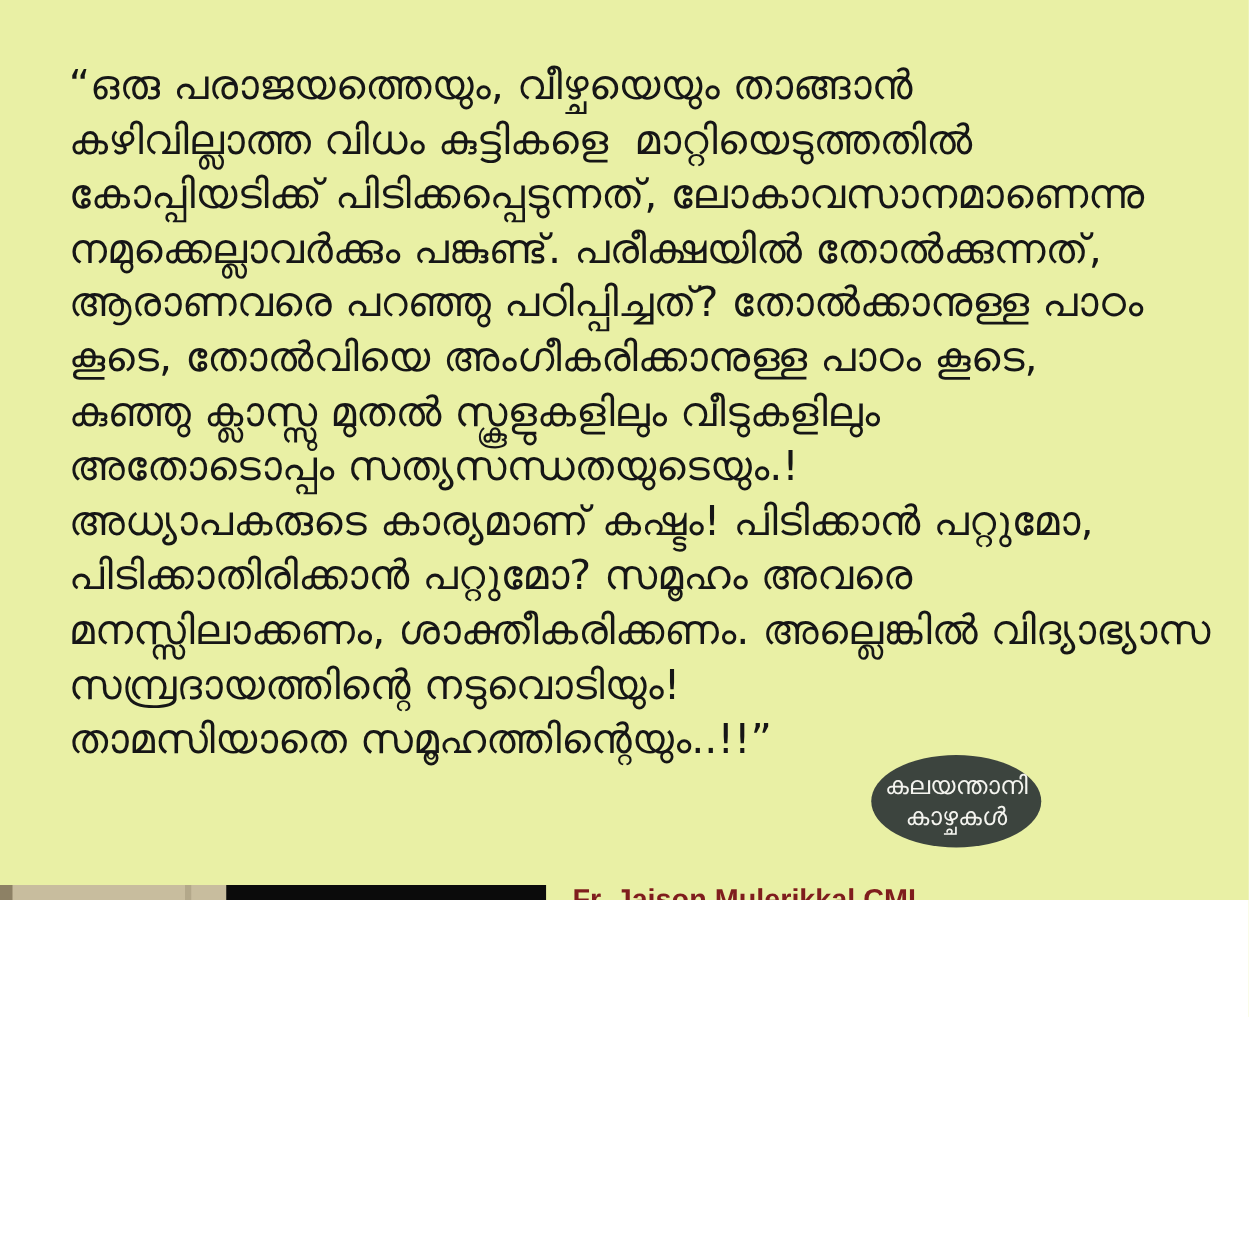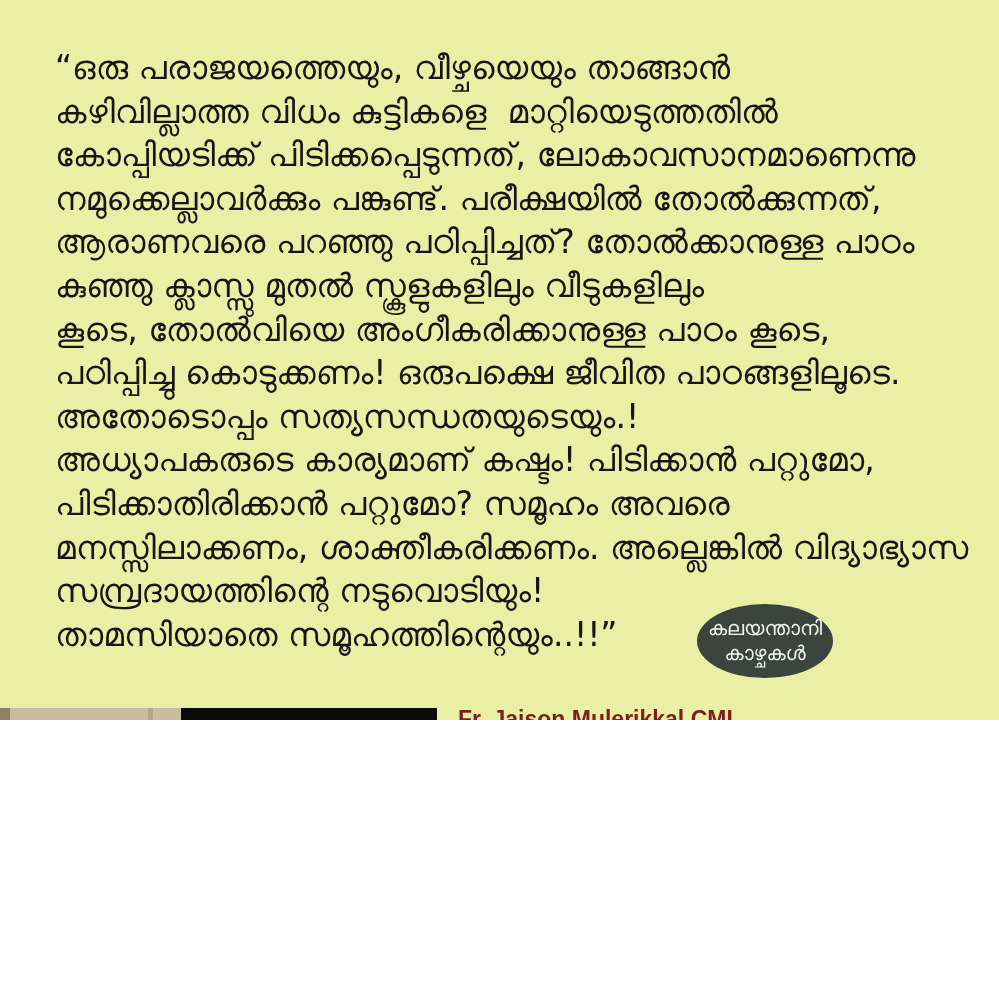--- a/index.html
+++ b/index.html
@@ -45,23 +45,22 @@
 <body>
 
 <div id="poster">
 
   <div class="quote">
     <div class="qline">“ഒരു പരാജയത്തെയും, വീഴ്ചയെയും താങ്ങാൻ</div>
     <div class="qline">കഴിവില്ലാത്ത വിധം കുട്ടികളെ  മാറ്റിയെടുത്തതിൽ</div>
     <div class="qline">കോപ്പിയടിക്ക് പിടിക്കപ്പെടുന്നത്, ലോകാവസാനമാണെന്നു</div>
     <div class="qline">നമുക്കെല്ലാവർക്കും പങ്കുണ്ട്. പരീക്ഷയിൽ തോൽക്കുന്നത്,</div>
     <div class="qline">ആരാണവരെ പറഞ്ഞു പഠിപ്പിച്ചത്? തോൽക്കാനുള്ള പാഠം</div>
+    <div class="qline">കൂടെ, തോൽവിയെ അംഗീകരിക്കാനുള്ള പാഠം കൂടെ,</div>
     <div class="qline">കുഞ്ഞു ക്ലാസ്സു മുതൽ സ്കൂളുകളിലും വീടുകളിലും</div>
-    <div class="qline">കൂടെ, തോൽവിയെ അംഗീകരിക്കാനുള്ള പാഠം കൂടെ,</div>
-    <div class="qline">പഠിപ്പിച്ചു കൊടുക്കണം! ഒരുപക്ഷെ ജീവിത പാഠങ്ങളിലൂടെ.</div>
     <div class="qline">അതോടൊപ്പം സത്യസന്ധതയുടെയും.!</div>
     <div class="qline">അധ്യാപകരുടെ കാര്യമാണ് കഷ്ടം! പിടിക്കാൻ പറ്റുമോ,</div>
     <div class="qline">പിടിക്കാതിരിക്കാൻ പറ്റുമോ? സമൂഹം അവരെ</div>
     <div class="qline">മനസ്സിലാക്കണം, ശാക്തീകരിക്കണം. അല്ലെങ്കിൽ വിദ്യാഭ്യാസ</div>
     <div class="qline">സമ്പ്രദായത്തിന്റെ നടുവൊടിയും!</div>
     <div class="qline">താമസിയാതെ സമൂഹത്തിന്റെയും..!!”</div>
   </div>
 
   <div class="badge">
     <span>കലയന്താനി</span>

